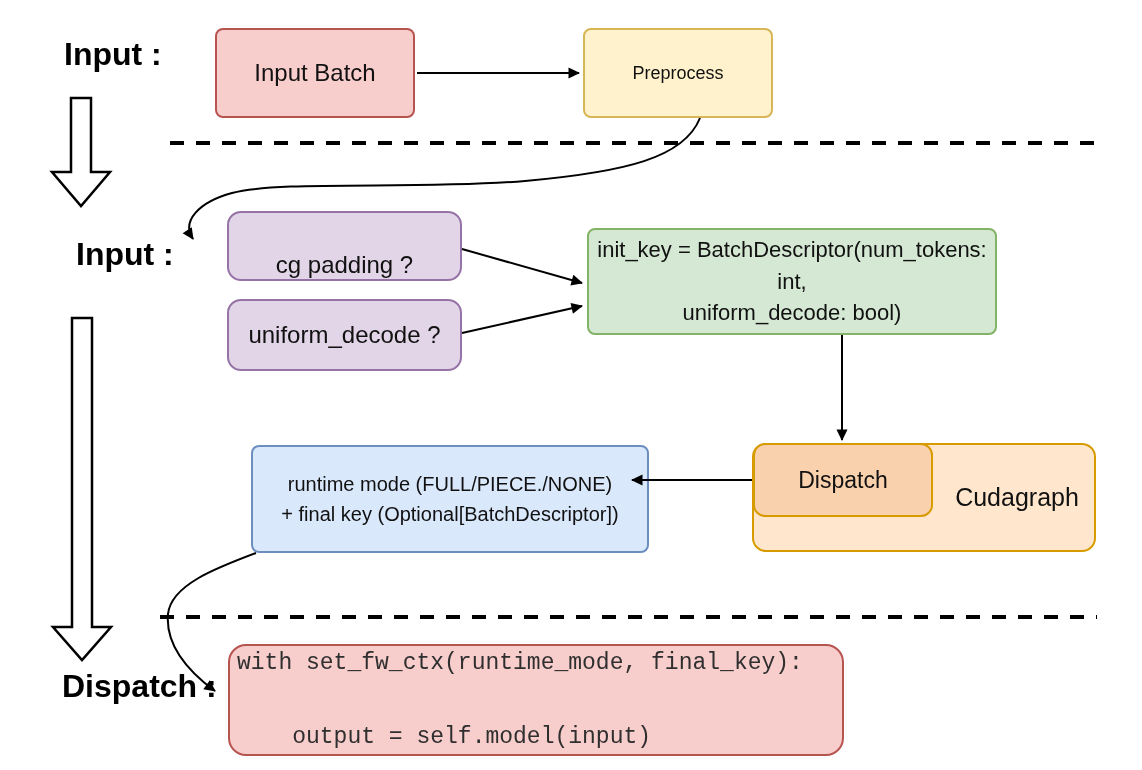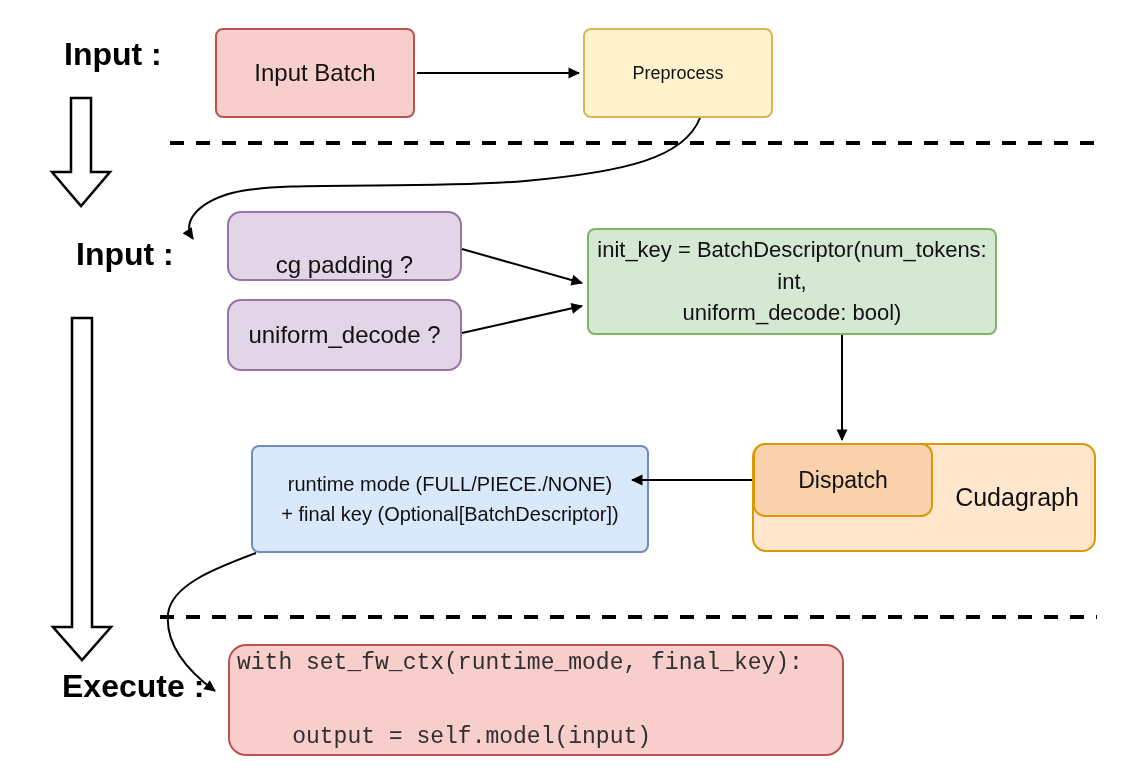--- a/index.html
+++ b/index.html
@@ -52,21 +52,21 @@
   #label-plan{left:40px;top:236px;}
   #label-execute{left:26px;top:668px;}
 </style>
 </head>
 <body>
 
 <div class="canvas">
 
   <div class="stage-label" id="label-input">Input :</div>
   <div class="stage-label" id="label-plan">Input :</div>
-  <div class="stage-label" id="label-execute">Execute :</div>
+  <div class="stage-label" id="label-execute">Dispatch :</div>
 
   <div class="node node-red" id="node-input-batch">
     <span>Input Batch</span>
   </div>
 
   <div class="node node-yellow" id="node-preprocess">
     <span>Preprocess</span>
   </div>
 
   <div class="node node-purple" id="node-cg-padding">

